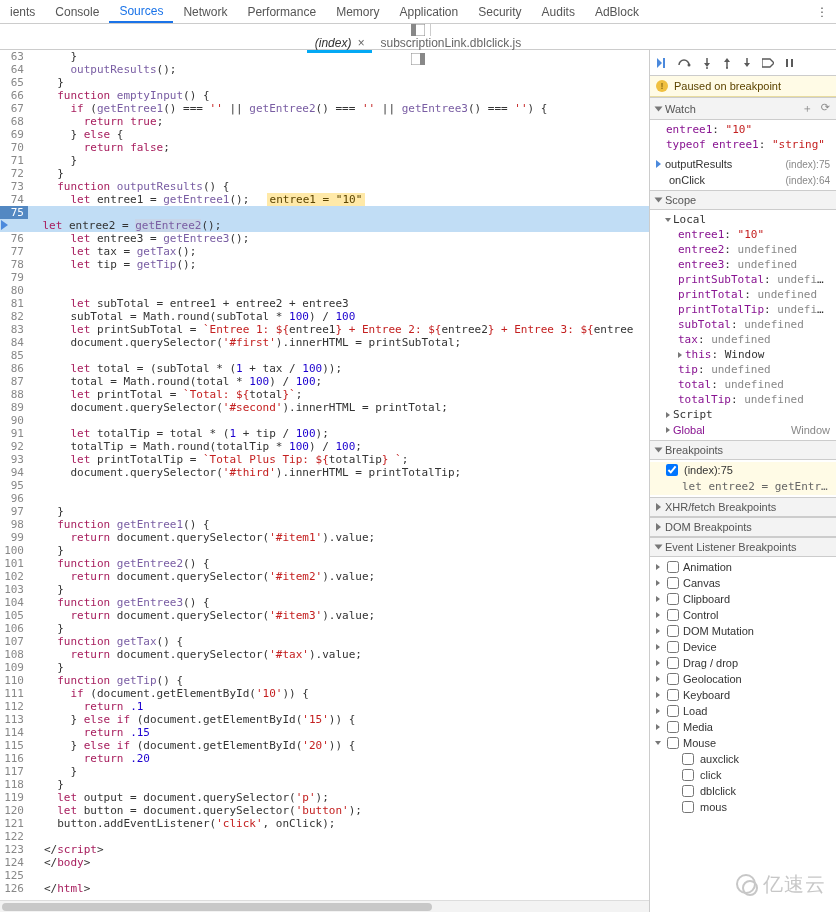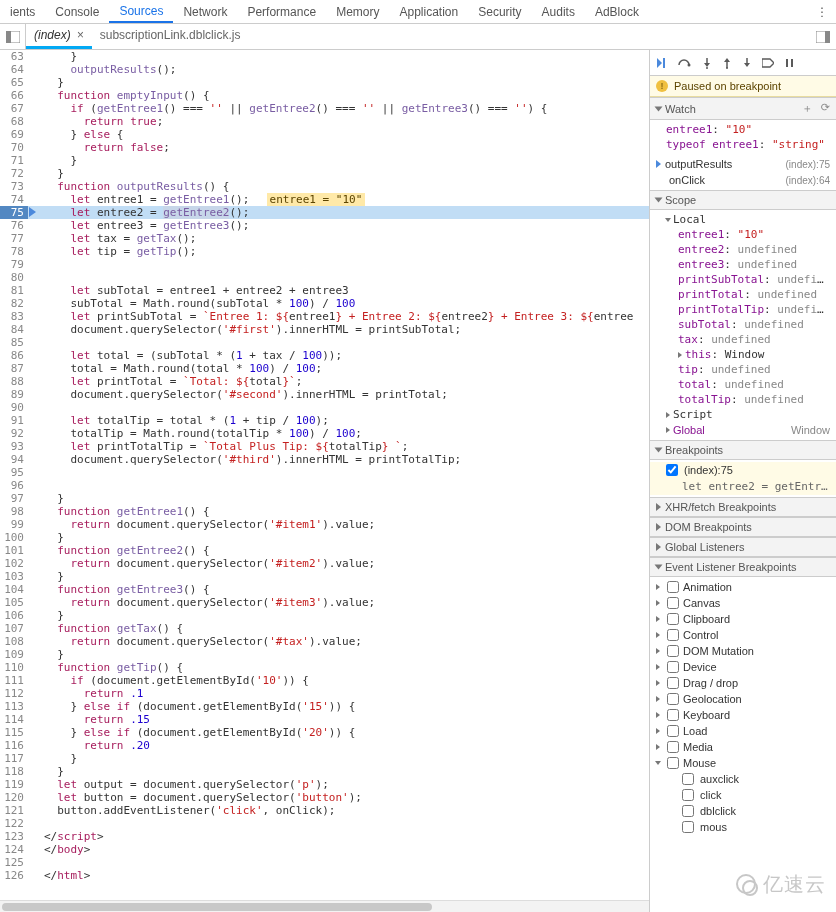--- a/index.html
+++ b/index.html
@@ -3,36 +3,36 @@
 <meta charset="utf-8">
 <style>
   * { margin: 0; padding: 0; box-sizing: border-box; }
   body { font-family: -apple-system, "Helvetica Neue", Arial, sans-serif; font-size: 12px; color: #333; background: #fff; overflow: hidden; width: 836px; height: 912px; }
   .top-tabs { display: flex; align-items: center; height: 24px; border-bottom: 1px solid #ccc; font-size: 12px; color: #555; }
   .top-tab { padding: 0 10px; height: 100%; display: flex; align-items: center; cursor: pointer; }
   .top-tab.active { color: #1a73e8; border-bottom: 2px solid #1a73e8; }
   .top-tabs .spacer { flex: 1; }
   .top-tabs .dots { padding: 0 8px; cursor: pointer; }
 
-  .file-tabs { display: flex; align-items: center; height: 26px; border-bottom: 1px solid #ccc; font-size: 12px; }
+  .file-tabs { display: flex; align-items: center; height: 26px; border-bottom: 1px solid #ccc; font-size: 12px; flex-direction: column; }
   .file-tabs .left-btn { width: 26px; height: 100%; display: flex; align-items: center; justify-content: center; border-right: 1px solid #ccc; cursor: pointer; }
   .file-tab { padding: 0 8px; height: 100%; display: flex; align-items: center; gap: 6px; border-bottom: 3px solid transparent; cursor: pointer; }
   .file-tab.active { color: #333; border-bottom: 3px solid #03a9f4; }
   .file-tab.inactive { color: #666; }
   .file-tab .close { font-size: 12px; color: #666; cursor: pointer; }
   .file-tabs .spacer { flex: 1; }
   .file-tabs .right-btn { width: 26px; height: 100%; display: flex; align-items: center; justify-content: center; cursor: pointer; }
 
   .main { display: flex; height: calc(100% - 50px); }
   .code-area { flex: 1; display: flex; flex-direction: column; border-right: 1px solid #ccc; min-width: 0; }
   .code-scroll { flex: 1; overflow: hidden; position: relative; }
   .code-lines { font-family: Menlo, Consolas, monospace; font-size: 11px; line-height: 13px; white-space: pre; }
   .code-line { display: flex; }
   .ln { width: 28px; text-align: right; color: #888; padding-right: 4px; flex-shrink: 0; user-select: none; }
-  .code-line.hl-line { background: #c1ddf5; }
+  .code-line.hl-line { background: #c1ddf5; flex-direction: column; }
   .code-line.hl-line .ln { background: #5388c2; color: #fff; }
   .code-line .codecell { padding-left: 16px; position: relative; }
   .marker-arrow { position: absolute; left: 1px; top: 1px; width: 0; height: 0; border-top: 5px solid transparent; border-bottom: 5px solid transparent; border-left: 7px solid #4b89dc; }
   .inline-eval { background: #ffe9a8; color: #5c4400; padding: 0 3px; margin-left: 4px; }
   .token-hl { background: #c7d6e9; }
 
   .kw { color: #a71d5d; }        
   .fn { color: #795da3; }        
   .str { color: #c42020; }       
   .num { color: #1c00cf; }
@@ -256,24 +256,20 @@
       </div>
 
     <div class="section-header">
         <span class="tri"></span>
         <span>XHR/fetch Breakpoints</span>
       </div>
     <div class="section-header">
         <span class="tri"></span>
         <span>DOM Breakpoints</span>
       </div>
-    <div class="section-header">
-        <span class="tri"></span>
-        <span>Global Listeners</span>
-      </div>
 
     <div class="section-header open">
         <span class="tri"></span>
         <span>Event Listener Breakpoints</span>
       </div>
     <div class="section-body" id="ev-body">
         <div class="evcat-row"><span class="small-tri"></span><input type="checkbox" style=""> Animation</div>
         <div class="evcat-row"><span class="small-tri"></span><input type="checkbox" style=""> Canvas</div>
         <div class="evcat-row"><span class="small-tri"></span><input type="checkbox" style=""> Clipboard</div>
         <div class="evcat-row"><span class="small-tri"></span><input type="checkbox" style=""> Control</div>

